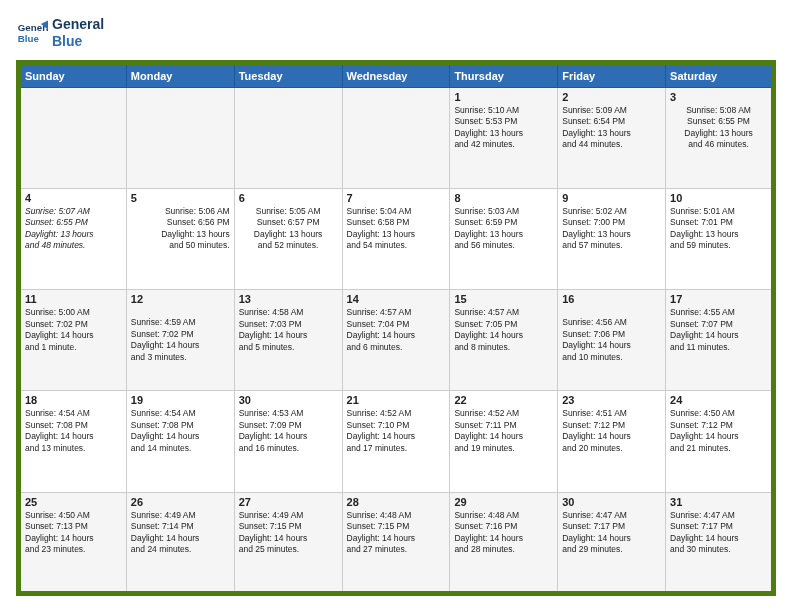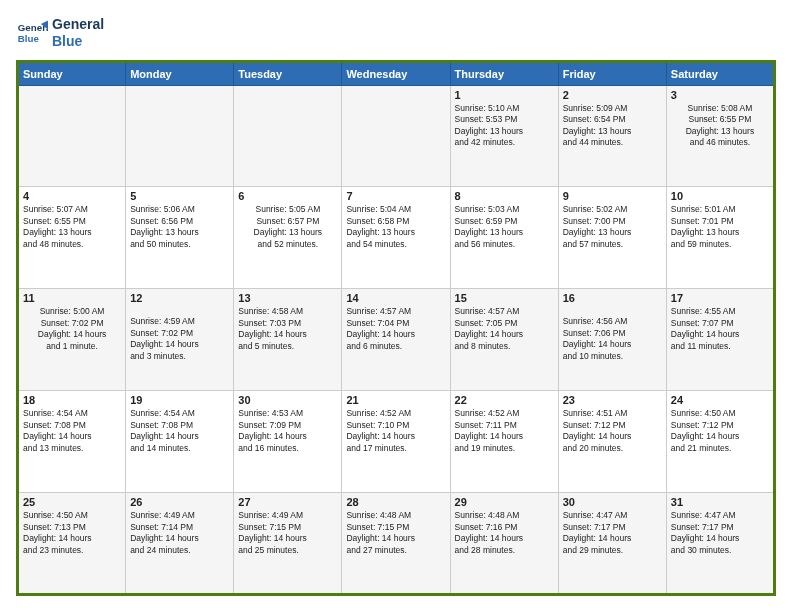--- a/index.html
+++ b/index.html
@@ -39,21 +39,21 @@
       font-size: 32px;
       font-weight: bold;
       color: #1a3a5c;
     }
     .subtitle {
       font-size: 16px;
       color: #333;
     }
     .calendar {
       flex: 1;
-      border: 3px solid #4d7c0f;
+      border: 5px solid #4d7c0f;
       border-collapse: collapse;
       width: 100%;
       table-layout: fixed;
     }
     .calendar thead tr th {
       background: #2e6db4;
       color: white;
       font-size: 11px;
       font-weight: bold;
       padding: 5px 4px;
@@ -149,28 +149,28 @@
             <span class="day-num">3</span>
             <div class="day-info" style="white-space: pre-line; text-align: center;">Sunrise: 5:08 AM
 Sunset: 6:55 PM
 Daylight: 13 hours
 and 46 minutes.</div>
           </td>
         </tr>
         <tr>
           <td>
             <span class="day-num">4</span>
-            <div class="day-info" style="white-space: pre-line;">Sunrise: 5:07 AM
+            <div class="day-info" style="white-space: pre-line; font-style: italic;">Sunrise: 5:07 AM
 Sunset: 6:55 PM
 Daylight: 13 hours
 and 48 minutes.</div>
           </td>
           <td>
             <span class="day-num">5</span>
-            <div class="day-info" style="white-space: pre-line;">Sunrise: 5:06 AM
+            <div class="day-info" style="white-space: pre-line; text-align: right;">Sunrise: 5:06 AM
 Sunset: 6:56 PM
 Daylight: 13 hours
 and 50 minutes.</div>
           </td>
           <td>
             <span class="day-num">6</span>
             <div class="day-info" style="white-space: pre-line; text-align: center;">Sunrise: 5:05 AM
 Sunset: 6:57 PM
 Daylight: 13 hours
 and 52 minutes.</div>
@@ -200,21 +200,21 @@
             <span class="day-num">10</span>
             <div class="day-info" style="white-space: pre-line;">Sunrise: 5:01 AM
 Sunset: 7:01 PM
 Daylight: 13 hours
 and 59 minutes.</div>
           </td>
         </tr>
         <tr>
           <td>
             <span class="day-num">11</span>
-            <div class="day-info" style="white-space: pre-line; text-align: center;">Sunrise: 5:00 AM
+            <div class="day-info" style="white-space: pre-line;">Sunrise: 5:00 AM
 Sunset: 7:02 PM
 Daylight: 14 hours
 and 1 minute.</div>
           </td>
           <td>
             <span class="day-num">12</span>
             <div class="day-info" style="white-space: pre-line; margin-top: 12px;">Sunrise: 4:59 AM
 Sunset: 7:02 PM
 Daylight: 14 hours
 and 3 minutes.</div>

